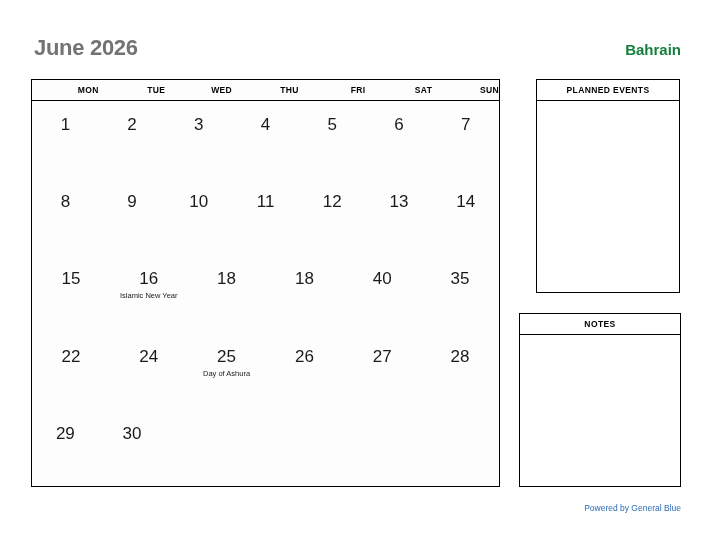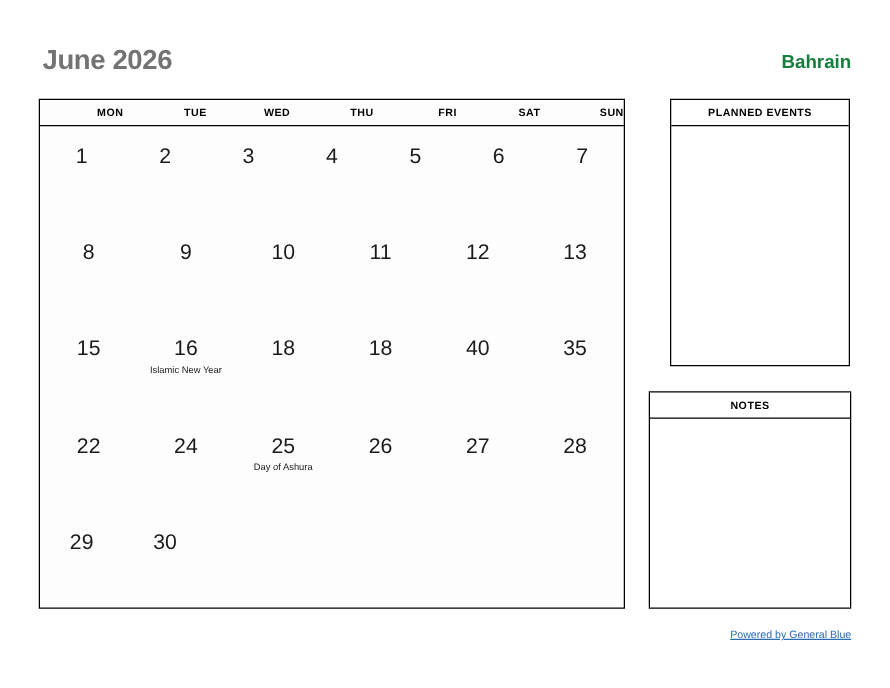--- a/index.html
+++ b/index.html
@@ -150,21 +150,20 @@
     position: absolute;
     left: 519px;
     top: 497px;
     width: 162px;
     text-align: right;
   }
   .footer-link {
     font-size: 8.5px;
     line-height: 12px;
     color: #2b6cb5;
-    text-decoration: underline;
     white-space: nowrap;
   }
 </style>
 </head>
 <body>
 
 <div class="page">
 
   <div class="header">
     <div class="month-title">June 2026</div>
@@ -217,20 +216,23 @@
           </div>
           <div class="day-cell">
             <div class="day-num">11</div>
           </div>
           <div class="day-cell">
             <div class="day-num">12</div>
           </div>
           <div class="day-cell">
             <div class="day-num">13</div>
           </div>
+          <div class="day-cell">
+            <div class="day-num">14</div>
+          </div>
         </div>
         <div class="week-row">
           <div class="day-cell">
             <div class="day-num">15</div>
           </div>
           <div class="day-cell">
             <div class="day-num">16</div>
             <div class="day-events">
               <div class="day-event">Islamic New Year</div>
             </div>

